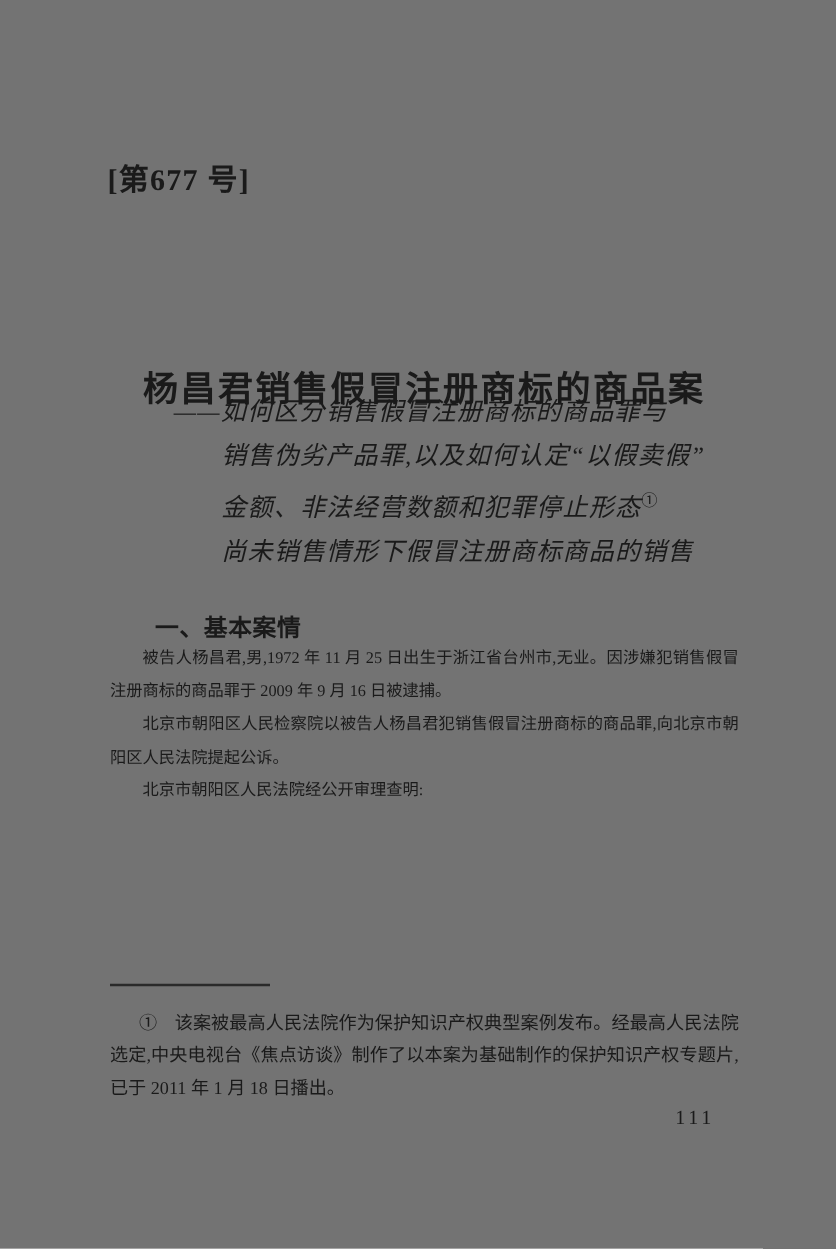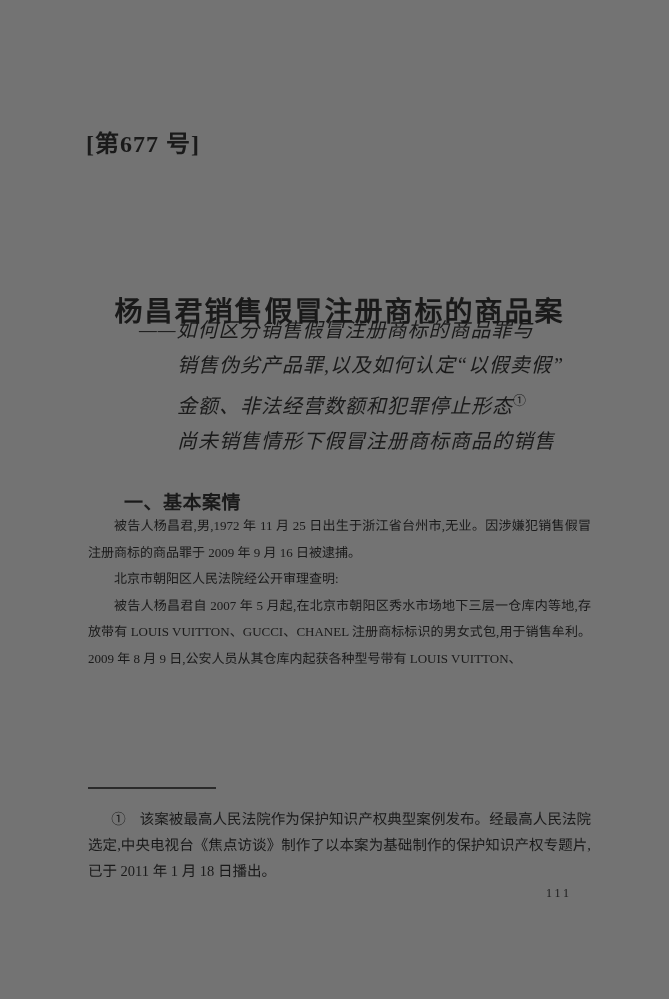--- a/index.html
+++ b/index.html
@@ -87,21 +87,21 @@
     font-size: 14.5px;
     line-height: 26px;
     text-align: justify;
     text-indent: 1.6em;
   }
   .footnote .marker { padding-right: 14px; }
   .page-number {
     position: absolute;
     top: 886px;
     right: 97px;
-    font-size: 12px;
+    font-size: 16px;
     letter-spacing: 3px;
   }
 </style>
 </head>
 <body>
 
 <div class="page">
 
   <div class="case-number">[第677 号]</div>
 
@@ -111,22 +111,22 @@
     <div class="line-first">——如何区分销售假冒注册商标的商品罪与</div>
     <div>销售伪劣产品罪,以及如何认定“以假卖假”</div>
     <div><span>金额、非法经营数额和犯罪停止形态</span><sup>①</sup></div>
     <div>尚未销售情形下假冒注册商标商品的销售</div>
   </div>
 
   <div class="section-heading">一、基本案情</div>
 
   <div class="body-text">
     <p>被告人杨昌君,男,1972 年 11 月 25 日出生于浙江省台州市,无业。因涉嫌犯销售假冒注册商标的商品罪于 2009 年 9 月 16 日被逮捕。</p>
+    <p>北京市朝阳区人民检察院以被告人杨昌君犯销售假冒注册商标的商品罪,向北京市朝阳区人民法院提起公诉。</p>
     <p>北京市朝阳区人民法院经公开审理查明:</p>
-    <p>被告人杨昌君自 2007 年 5 月起,在北京市朝阳区秀水市场地下三层一仓库内等地,存放带有 LOUIS VUITTON、GUCCI、CHANEL 注册商标标识的男女式包,用于销售牟利。2009 年 8 月 9 日,公安人员从其仓库内起获各种型号带有 LOUIS VUITTON、</p>
   </div>
 
   <hr class="footnote-rule">
 
   <div class="footnote">
     <span class="marker">①</span><span>该案被最高人民法院作为保护知识产权典型案例发布。经最高人民法院选定,中央电视台《焦点访谈》制作了以本案为基础制作的保护知识产权专题片,已于 2011 年 1 月 18 日播出。</span>
   </div>
 
   <div class="page-number">111</div>
 

